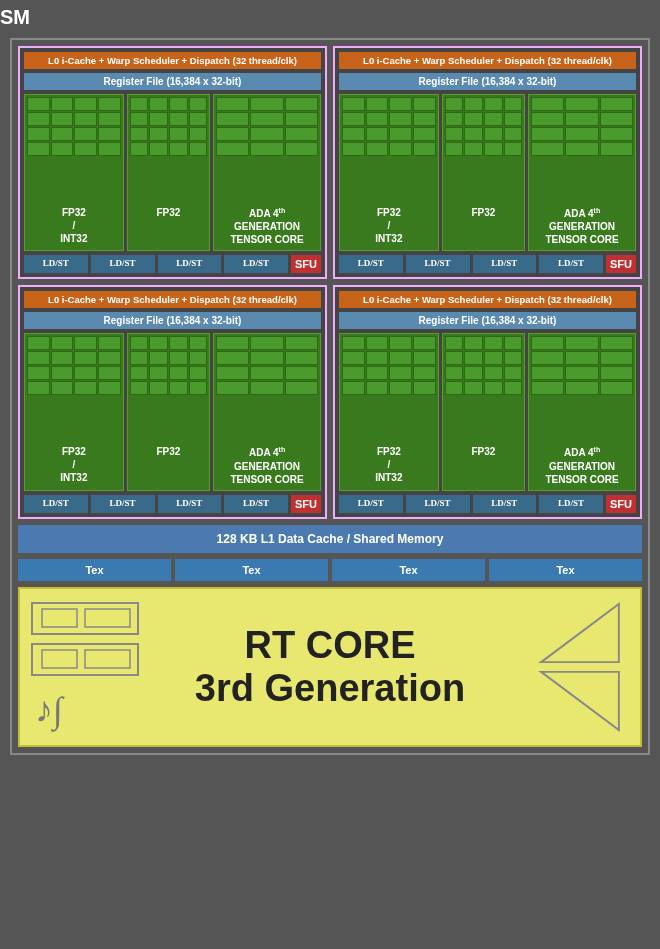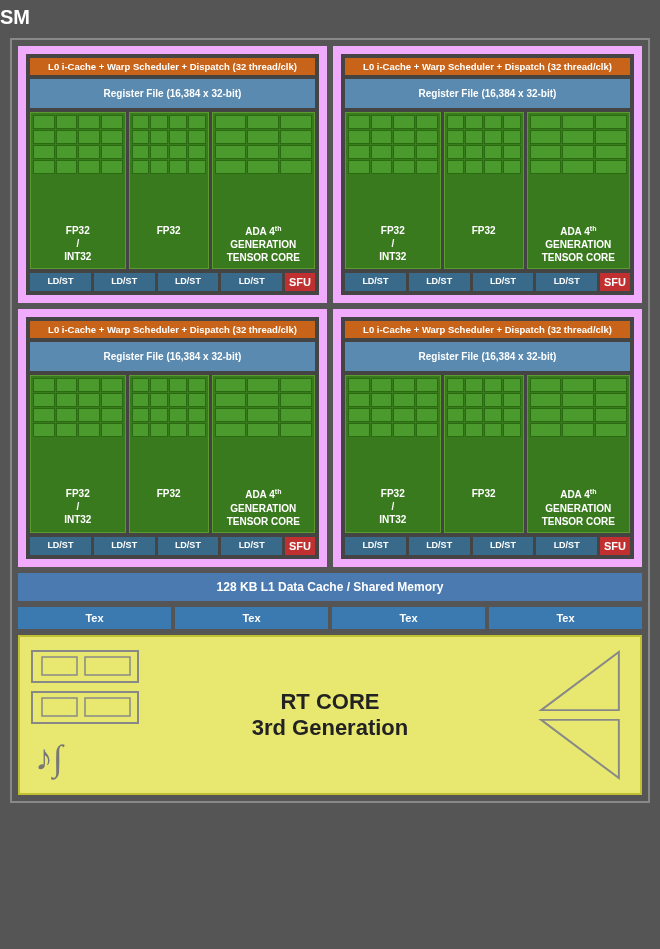--- a/index.html
+++ b/index.html
@@ -18,38 +18,38 @@
       padding: 6px;
       position: relative;
     }
     .quadrant-grid {
       display: grid;
       grid-template-columns: 1fr 1fr;
       gap: 6px;
     }
     .quadrant {
       background: #444;
-      border: 8px solid #f0abfc;
+      border: 2px solid #f0abfc;
       padding: 4px;
     }
     .warp-scheduler-bar {
       background: #c8641a;
       color: white;
       font-size: 9.5px;
       text-align: center;
       padding: 3px 2px;
       font-weight: bold;
       margin-bottom: 4px;
     }
     .register-file-bar {
       background: #5a8ab0;
       color: white;
       font-size: 10px;
       text-align: center;
-      padding: 9px 2px;
+      padding: 3px 2px;
       font-weight: bold;
       margin-bottom: 4px;
     }
     .cores-area {
       display: flex;
       gap: 3px;
       margin-bottom: 4px;
     }
     .fp32-int32-block {
       background: #3a7a1e;
@@ -90,20 +90,21 @@
       margin-top: 2px;
     }
     .ldst-btn {
       background: #3a6a8a;
       color: white;
       font-size: 9px;
       text-align: center;
       padding: 3px 0;
       flex: 1;
       font-weight: bold;
+      font-family: Liberation Serif, serif;
     }
     .sfu-btn {
       background: #c03030;
       color: white;
       font-size: 11px;
       text-align: center;
       padding: 3px 4px;
       font-weight: bold;
     }
     .l1-cache-bar {
@@ -134,21 +135,21 @@
       background: #e8e870;
       border: 2px solid #c0c030;
       padding: 8px;
       min-height: 160px;
       position: relative;
       display: flex;
       align-items: center;
       justify-content: center;
     }
     .rt-core-label {
-      font-size: 22px;
+      font-size: 38px;
       font-weight: bold;
       color: #222;
       text-align: center;
       z-index: 2;
       position: relative;
     }
     .rt-decoration-left {
       position: absolute;
       left: 10px;
       top: 0;

